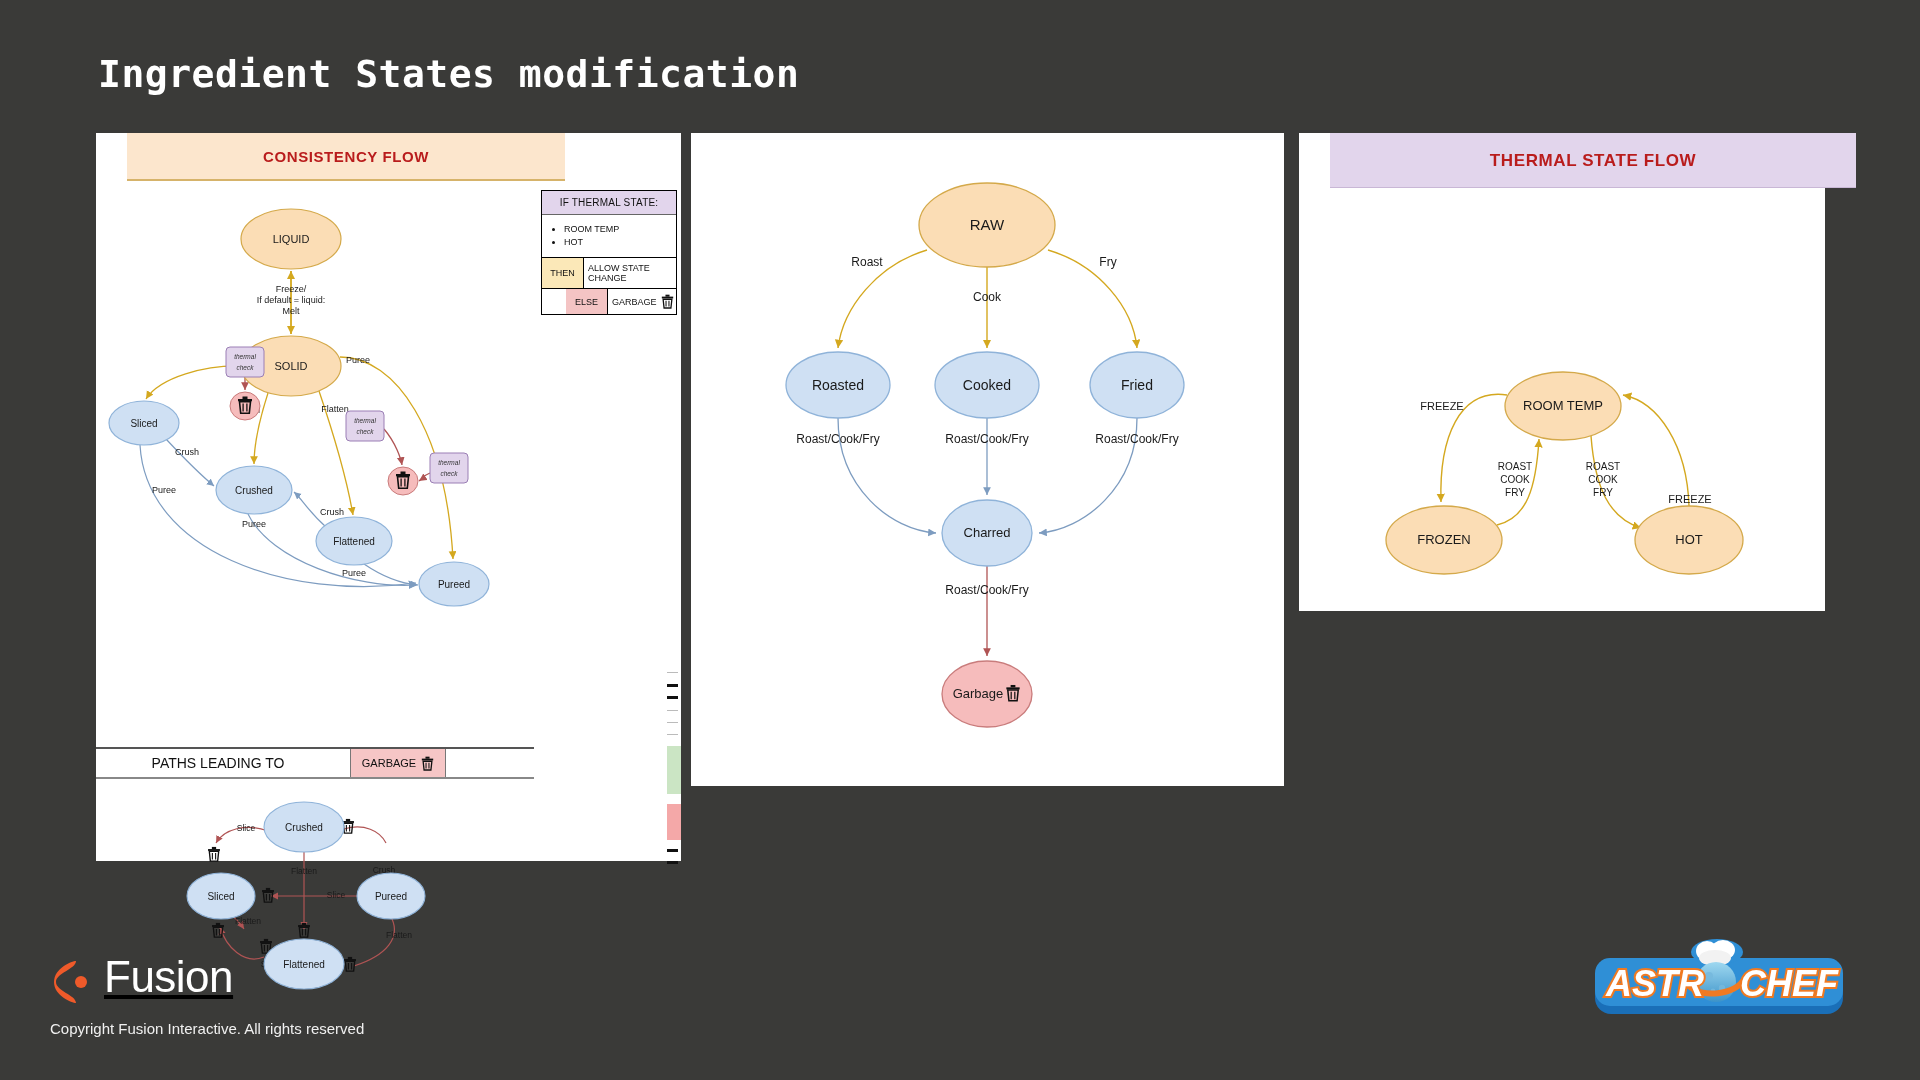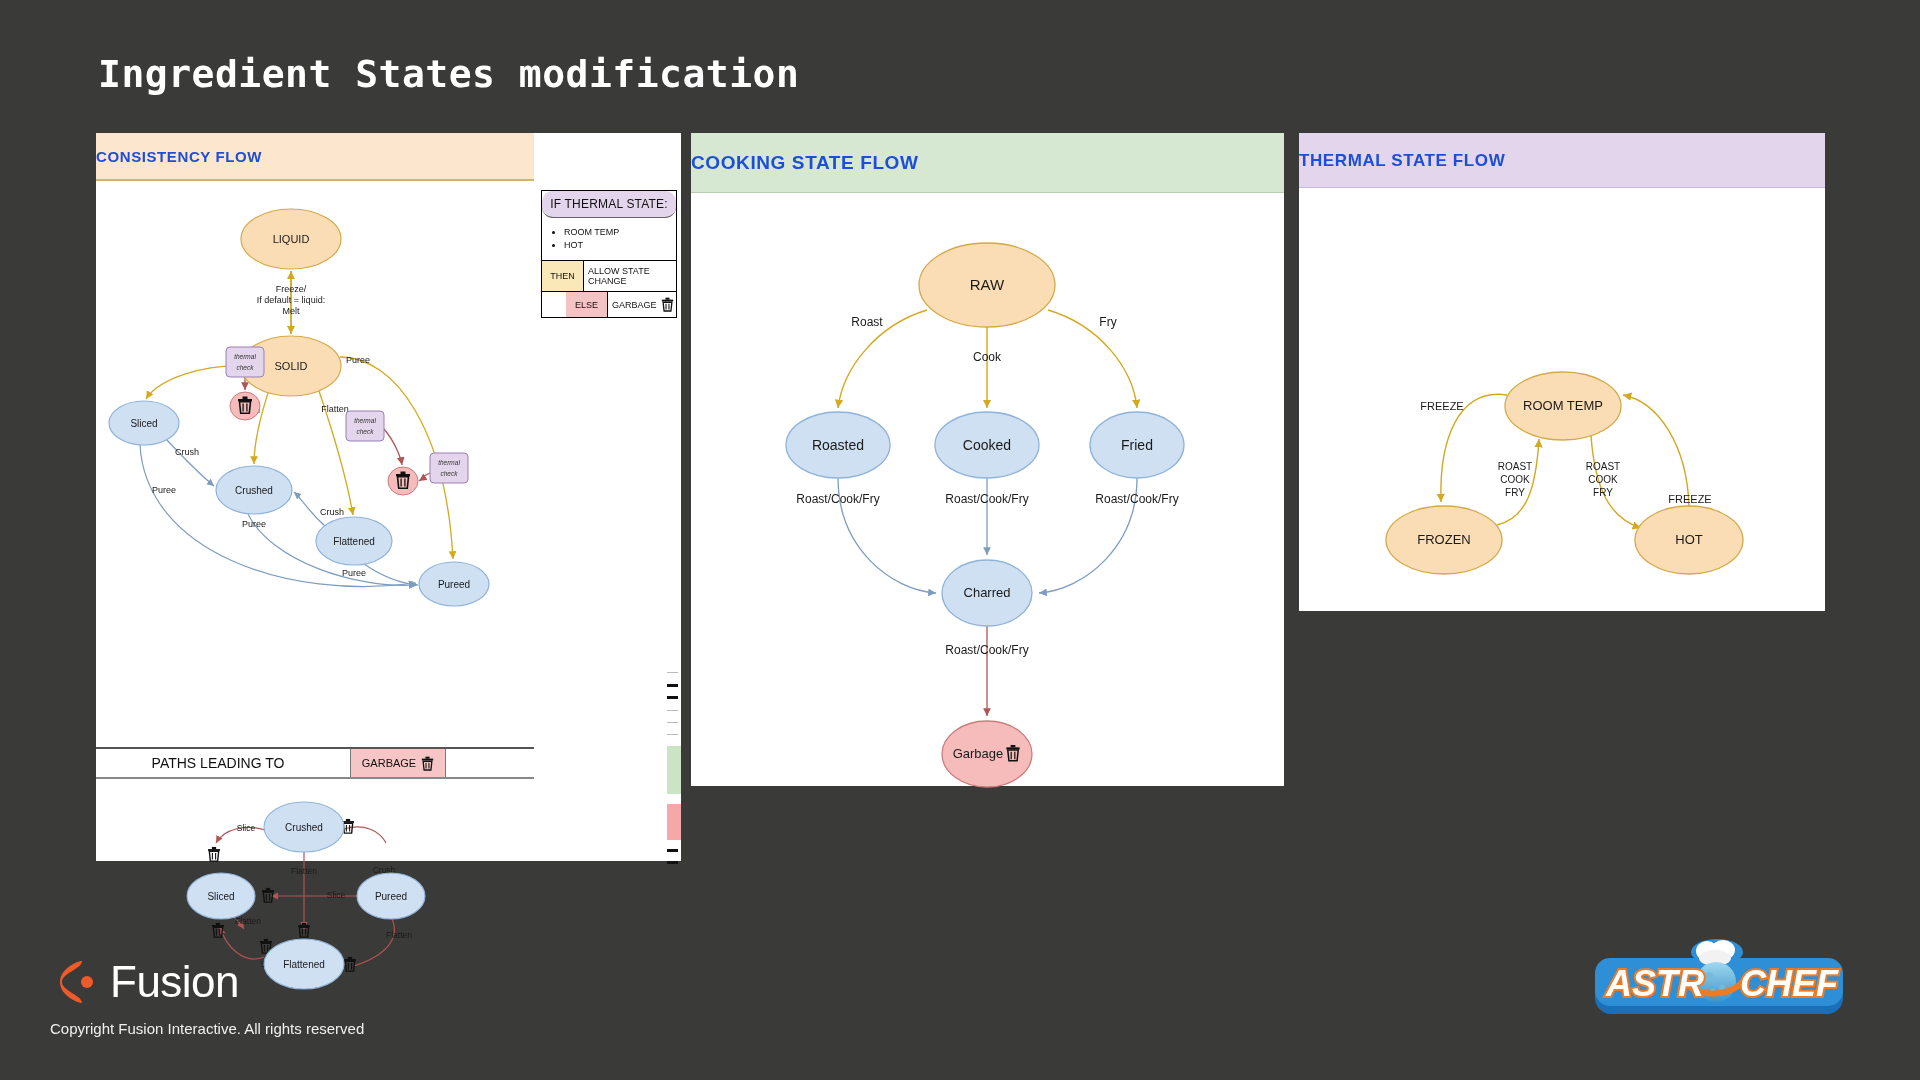--- a/index.html
+++ b/index.html
@@ -15,22 +15,22 @@
   .page-title {
     position: absolute; left: 98px; top: 52px;
     font-family: "DejaVu Sans Mono", "Liberation Mono", monospace;
     font-size: 38px; font-weight: 700; color: #ffffff;
     letter-spacing: 0.5px; white-space: nowrap;
   }
 
   
   .panel { position: absolute; background:#ffffff; }
   .panel-header {
-    width: 100%; text-align: left;
-    font-weight: 700; color: #1d4ed8; letter-spacing: 0.6px;
+    width: 100%; text-align: center;
+    font-weight: 700; color: #b91c1c; letter-spacing: 0.6px; margin-left: 31px;
   }
 
   
   #panel-consistency { left: 96px; top: 133px; width: 585px; height: 728px; }
   #panel-consistency .panel-header {
     height: 48px; line-height: 48px; font-size: 15px;
     background:#fce6cd; border-bottom:2px solid #d6b36a; width: 438px;
   }
 
   
@@ -54,22 +54,22 @@
   .nlabel { font-family:"Liberation Sans",sans-serif; fill:#1a1a1a; text-anchor:middle; dominant-baseline:middle; }
   .elabel { font-family:"Liberation Sans",sans-serif; fill:#1a1a1a; text-anchor:middle; dominant-baseline:middle; }
   .tc-text { font-family:"Liberation Sans",sans-serif; fill:#333; text-anchor:middle; dominant-baseline:middle; font-style:italic; }
 
   
   #thermal-rule {
     position:absolute; left:541px; top:190px; width:136px; border:1px solid #000;
     background:#fff; font-size:8.5px; color:#111; z-index:5;
   }
   #thermal-rule .tr-head {
-    background:#e2d5ec; text-align:center; padding:6px 8px; font-size:12px;
-    border-bottom:1px solid #666; letter-spacing:.2px;border-radius:11px;
+    background:#e2d5ec; text-align:center; padding:6px 8px; font-size:10px;
+    border-bottom:1px solid #666; letter-spacing:.2px;
   }
   #thermal-rule .tr-list { padding:8px 6px 8px 22px; border-bottom:1px solid #000; }
   #thermal-rule .tr-list li { line-height:1.45; font-size:9px; }
   #thermal-rule .tr-row { display:flex; border-bottom:1px solid #000; }
   #thermal-rule .tr-row:last-child { border-bottom:none;margin-left:24px; }
   #thermal-rule .tr-k { width:42px; flex:none; padding:7px 2px; border-right:1px solid #000; font-size:9px; display:flex; align-items:center; justify-content:center;}
   #thermal-rule .tr-v { flex:1; padding:5px 4px; font-size:9px; display:flex; align-items:center; gap:4px;}
   #thermal-rule .k-then { background:#fbe8b8; }
   #thermal-rule .k-else { background:#f4c4c4; }
 
@@ -93,21 +93,21 @@
      display:flex; align-items:center; padding-left:1px; }
   #clip-legend .cl-green { background:#cbe5c4; height:26px; }
   #clip-legend .cl-green2 { background:#cbe5c4; height:22px; }
   #clip-legend .cl-red { background:#f4a8a8; height:22px; }
   #clip-legend .cl-red2 { background:#f4a8a8; height:14px; }
   #clip-legend .cl-w { background:#fff; height:10px; }
   #clip-legend .cl-tick { height:3px; background:#111; width:11px; margin:9px 0; }
   #clip-legend .cl-tickl { height:1px; background:#bbb; width:11px; margin:11px 0; }
 
   
-  #footer-brand { position:absolute; left:56px; top:955px; display:flex; align-items:center; gap:12px; }
+  #footer-brand { position:absolute; left:50px; top:955px; display:flex; gap:12px;text-decoration:underline; }
   #footer-brand .fb-word { color:#fff; font-size:44px; font-weight:400; letter-spacing:-0.5px; line-height:1; }
   #footer-copy { position:absolute; left:50px; top:1020px; color:#f0f0f0; font-size:15px; }
 
   #astro-logo { position:absolute; left:1589px; top:938px; width:260px; height:88px; }
 
   ul { list-style: disc; }
 </style>
 </head>
 <body>
 
@@ -372,21 +372,20 @@
           <rect x="5.5" y="0.6" width="5" height="2.5" fill="#111"></rect>
           <path d="M2.6,6.2 L13.4,6.2 L12.2,17 L3.8,17 z" fill="none" stroke="#111" stroke-width="1.6"></path>
           <line x1="6.2" y1="8" x2="6.2" y2="15" stroke="#111" stroke-width="1.3"></line>
           <line x1="9.8" y1="8" x2="9.8" y2="15" stroke="#111" stroke-width="1.3"></line>
         </svg>
       </div>
     </div>
   </div>
 
   <div class="panel" id="panel-cooking">
-    <div class="panel-header">COOKING STATE FLOW</div>
     <div class="canvas" style="height:593px;">
       <svg class="flow" width="593" height="593" viewBox="0 0 593 593">
 
         <path d="M236,117 C186,132 152,175 147,215" stroke="#d4a81f" fill="none" stroke-width="1.4" marker-end="url(#ay)"></path>
         <text class="elabel" x="176" y="130" font-size="12">Roast</text>
 
         <path d="M296,134 L296,215" stroke="#d4a81f" fill="none" stroke-width="1.4" marker-end="url(#ay)"></path>
         <text class="elabel" x="296" y="165" font-size="12">Cook</text>
 
         <path d="M357,117 C408,132 442,175 446,215" stroke="#d4a81f" fill="none" stroke-width="1.4" marker-end="url(#ay)"></path>

